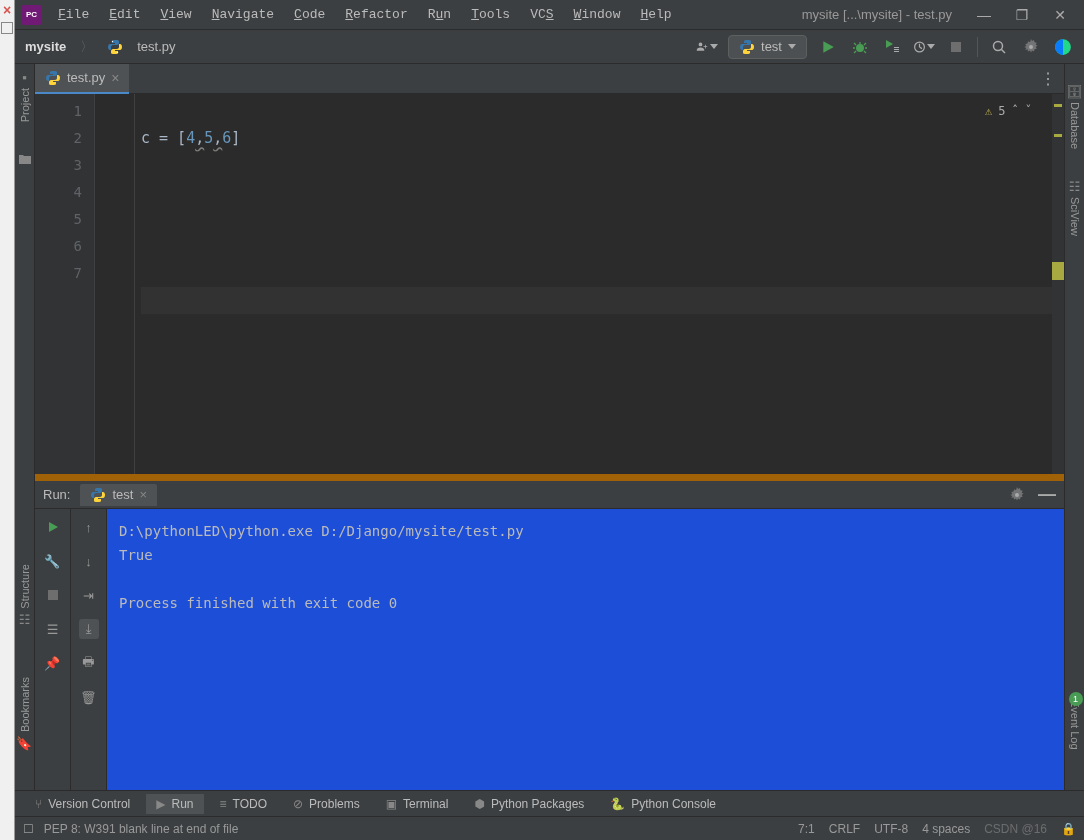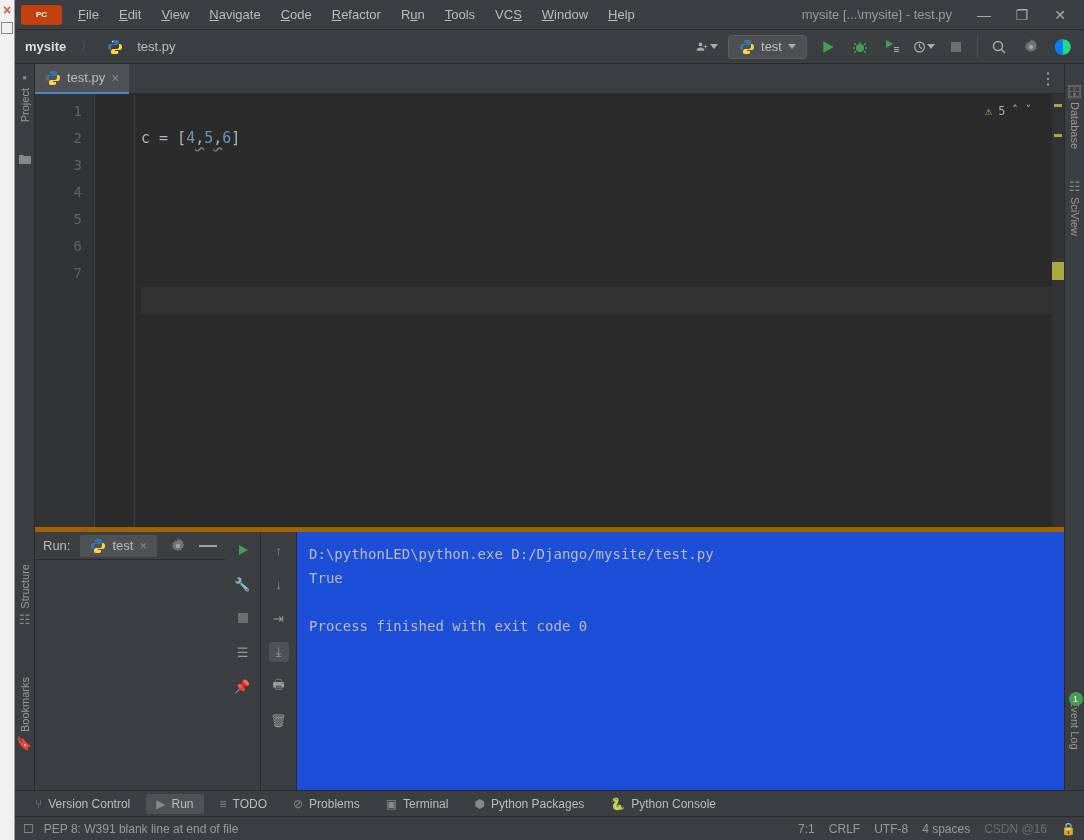--- a/index.html
+++ b/index.html
@@ -2,24 +2,24 @@
 <html><head>
 <meta charset="utf-8">
 <style>
 * { margin: 0; padding: 0; box-sizing: border-box; }
 body { font-family: "Segoe UI", Arial, sans-serif; font-size: 13px; background: #3c3f41; color: #bbbbbb; width: 1084px; height: 840px; overflow: hidden; position: relative; }
 .left-strip { width: 15px; height: 100%; background: #f0f0f0; position: absolute; left: 0; top: 0; border-right: 1px solid #999; }
 .left-strip .red-x { color: #d9534f; font-weight: bold; font-size: 14px; text-align: center; margin-top: 2px; }
 .left-strip .icon-sq { width: 12px; height: 12px; margin: 4px auto; border: 1px solid #888; }
 .ide { position: absolute; left: 15px; top: 0; right: 0; bottom: 0; display: flex; flex-direction: column; background: #3c3f41; }
 .titlebar { height: 30px; background: #3c3f41; display: flex; align-items: center; padding: 0 6px; border-bottom: 1px solid #2b2b2b; }
-.titlebar .logo { width: 41px; height: 20px; background: #c2410c; border-radius: 3px; position: relative; margin-right: 8px; display: flex; align-items: center; justify-content: center; }
+.titlebar .logo { width: 21px; height: 20px; background: #701a75; border-radius: 3px; position: relative; margin-right: 8px; display: flex; align-items: center; justify-content: center; }
 .titlebar .logo span { color: #fff; font-size: 8px; font-weight: bold; }
 .menu { display: flex; gap: 4px; }
-.menu-item { padding: 4px 8px; cursor: pointer; color: #bbbbbb; }
+.menu-item { padding: 4px 8px; cursor: pointer; color: #bbbbbb; font-family: Liberation Mono, monospace; }
 .menu-item .ul { text-decoration: underline; }
 .win-title { margin-left: auto; margin-right: 20px; color: #999; }
 .win-btns { display: flex; gap: 14px; margin-right: 6px; }
 .win-btn { width: 24px; height: 20px; display: flex; align-items: center; justify-content: center; cursor: pointer; color: #aaa; font-size: 14px; }
 .toolbar { height: 34px; background: #3c3f41; display: flex; align-items: center; padding: 0 10px; border-bottom: 1px solid #2b2b2b; }
 .breadcrumb { display: flex; align-items: center; gap: 14px; color: #bbb; }
 .breadcrumb .bc-item { cursor: pointer; }
 .breadcrumb .sep { color: #666; }
 .py-badge { width: 16px; height: 16px; display: inline-flex; align-items: center; justify-content: center; position: relative; }
 .py-badge svg { width: 16px; height: 16px; }
@@ -46,21 +46,21 @@
 .code { flex: 1; font-family: "Consolas", monospace; font-size: 15px; line-height: 27px; padding: 4px 0 0 6px; color: #a9b7c6; position: relative; white-space: pre; }
 .kw { color: #cc7832; }
 .num { color: #6897bb; }
 .builtin { color: #8888c6; }
 .warn-u { text-decoration: underline wavy #808080; text-underline-offset: 3px; }
 .code-line.active { background: #323232; }
 .code-right-strip { width: 12px; background: #313335; position: relative; }
 .code-right-strip .mark { position: absolute; left: 2px; width: 8px; height: 3px; background: #a9a942; }
 .warnings { position: absolute; top: 4px; right: 20px; color: #aaa; font-size: 12px; display: flex; align-items: center; gap: 6px; }
 .warnings .tri { color: #c9ba54; }
-.run-panel { height: 263px; display: flex; flex-direction: row; border-top: 5px solid #a16207; background: #3c3f41; }
+.run-panel { height: 316px; display: flex; flex-direction: column; border-top: 7px solid #a16207; background: #3c3f41; }
 .run-header { height: 28px; display: flex; align-items: center; padding: 0 8px; gap: 10px; border-bottom: 1px solid #2b2b2b; }
 .run-tab { display: flex; align-items: center; gap: 6px; background: #4e5254; padding: 3px 10px; border-radius: 2px 2px 0 0; }
 .run-tab .close { color: #888; }
 .run-header .gear { margin-left: auto; color: #aaa; cursor: pointer; }
 .run-header .min { color: #aaa; cursor: pointer; font-weight: bold; font-size: 18px; }
 .run-body { flex: 1; display: flex; min-height: 0; }
 .run-left { width: 36px; background: #3c3f41; display: flex; flex-direction: column; align-items: center; padding-top: 8px; gap: 14px; border-right: 1px solid #2b2b2b; }
 .run-left2 { width: 36px; background: #3c3f41; display: flex; flex-direction: column; align-items: center; padding-top: 8px; gap: 14px; border-right: 1px solid #2b2b2b; }
 .run-ico { width: 20px; height: 20px; display: flex; align-items: center; justify-content: center; color: #999; cursor: pointer; }
 .run-out { flex: 1; background: #1d4ed8; color: #bbbbbb; font-family: "Consolas", monospace; font-size: 14px; padding: 10px 12px; line-height: 24px; white-space: pre; overflow: hidden; }

